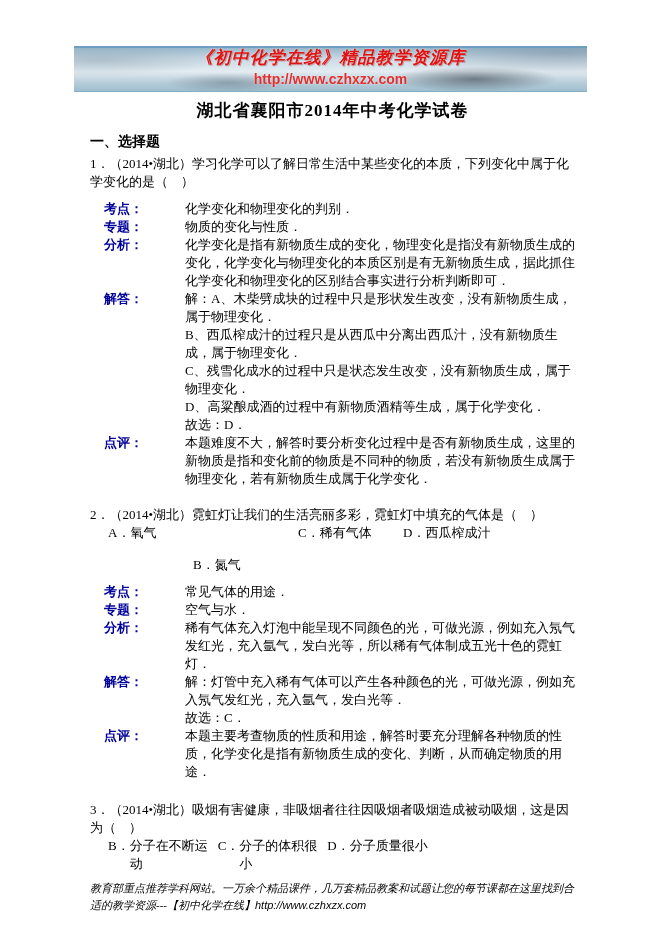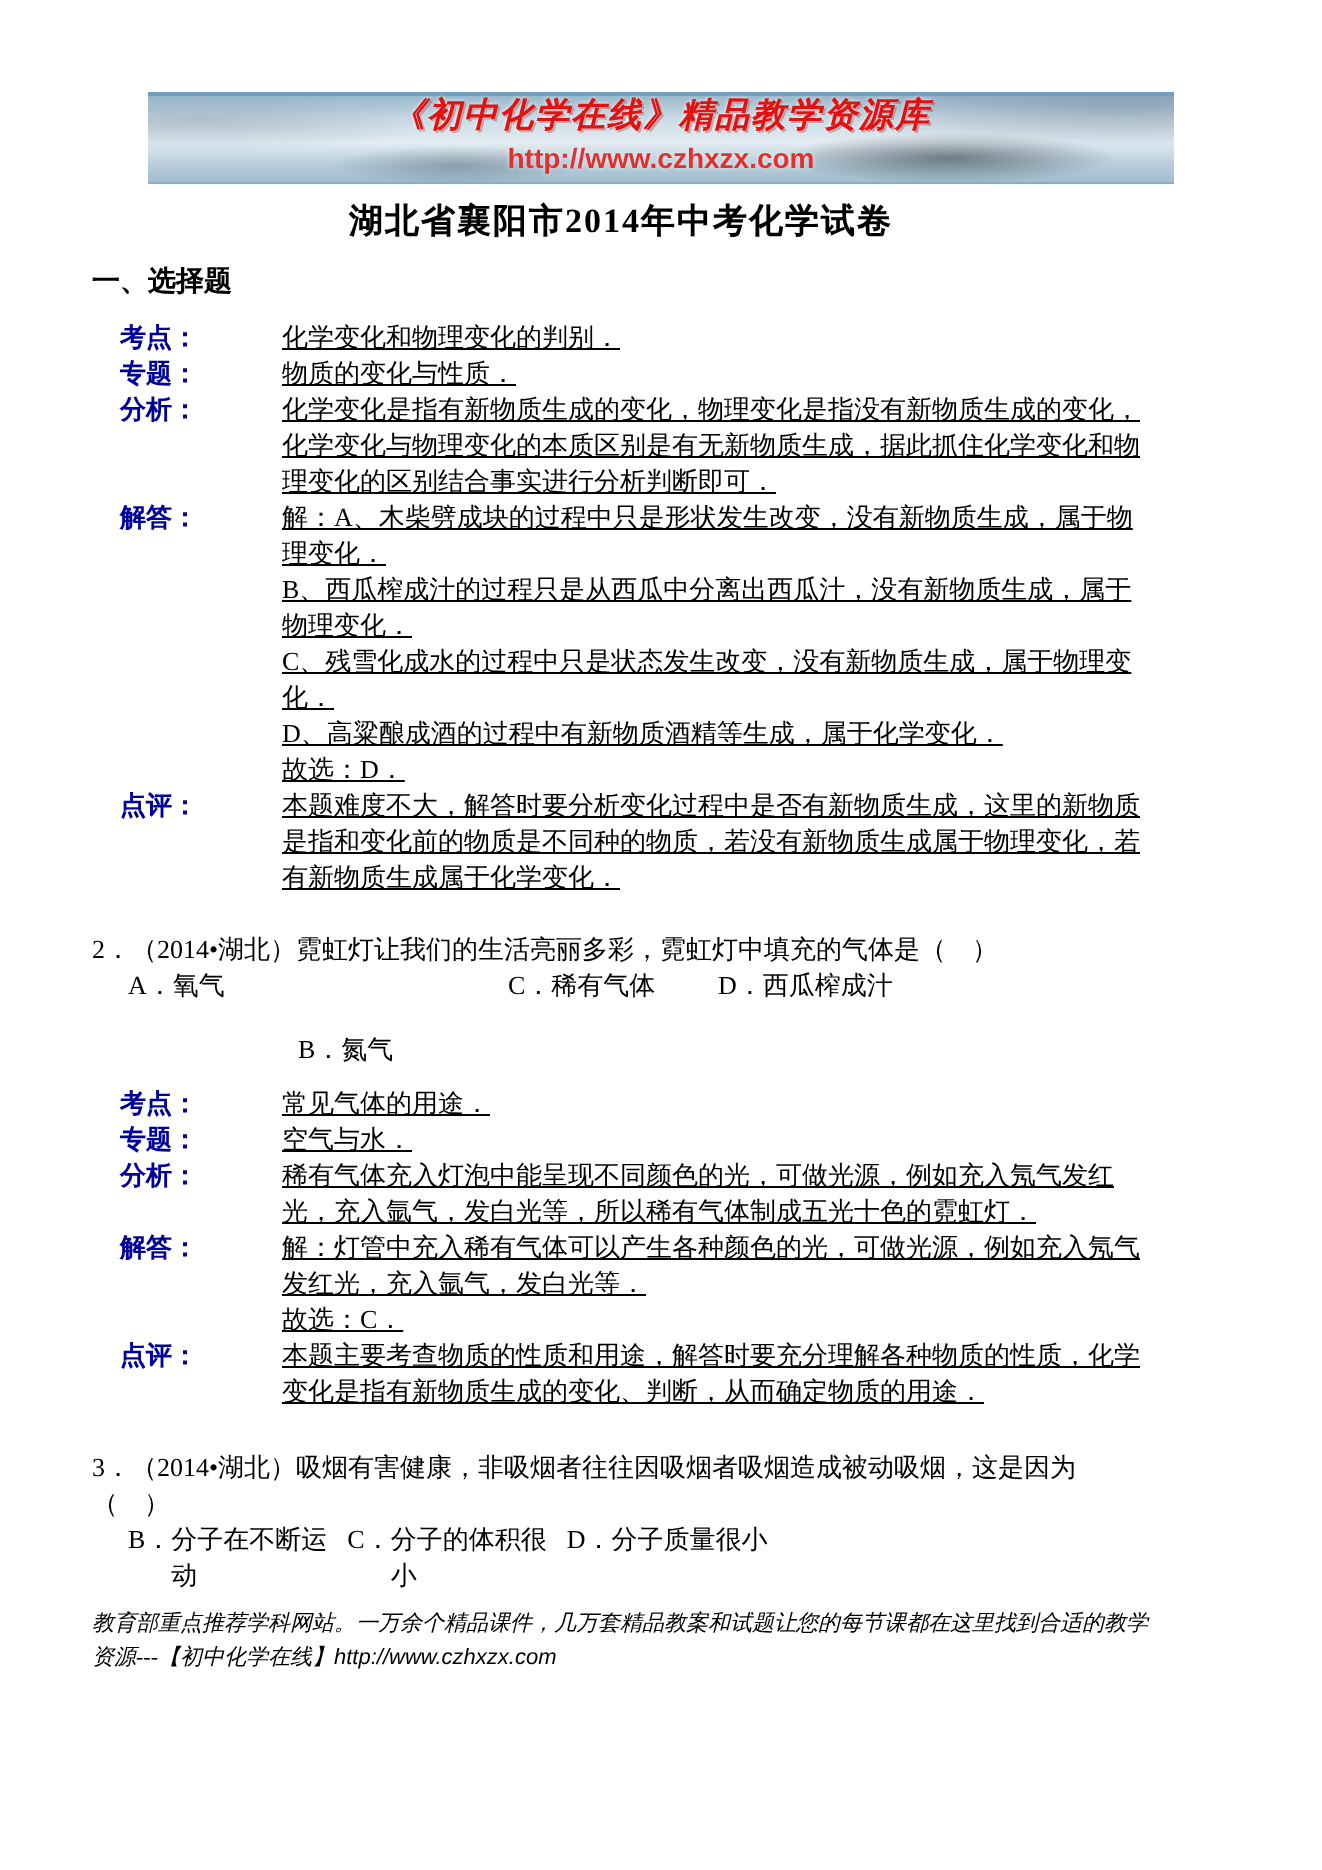--- a/index.html
+++ b/index.html
@@ -41,21 +41,21 @@
     text-align: center;
     color: #e23030;
     font-weight: bold;
     font-size: 14px;
     font-family: "Liberation Sans", "DejaVu Sans", sans-serif;
     text-shadow: 0 0 2px rgba(255,255,255,0.7);
     cursor: pointer;
   }
   
   .doc {
-    padding: 0 86px 0 46px;
+    padding: 0 86px 0 90px;
   }
   .page-title {
     text-align: center;
     font-size: 17px;
     font-weight: bold;
     margin-top: 7px;
     letter-spacing: 1px;
     line-height: 24px;
   }
   .section-heading {
@@ -93,21 +93,20 @@
   .exp-label {
     width: 81px;
     padding-left: 14px;
     flex: 0 0 auto;
     color: #00009b;
     font-weight: bold;
   }
   .exp-content {
     flex: 1 1 auto;
     white-space: pre-line;
-    text-decoration: underline;
   }
   .q-block { margin-top: 0; }
   .q2-gap { margin-top: 18px; }
   .q3-gap { margin-top: 20px; }
   
   .footer {
     margin-top: 7px;
     font-size: 11px;
     line-height: 17px;
     font-style: italic;
@@ -127,20 +126,21 @@
     <div class="banner-url">http://www.czhxzx.com</div>
   </div>
 
   <div class="doc">
 
     <div class="page-title">湖北省襄阳市2014年中考化学试卷</div>
 
     <div class="section-heading">一、选择题</div>
 
     <div class="q-block">
+      <div class="stem">1．（2014•湖北）学习化学可以了解日常生活中某些变化的本质，下列变化中属于化学变化的是（　）</div>
 
       <div class="exp-table">
         <div class="exp-row">
           <div class="exp-label">考点：</div>
           <div class="exp-content">化学变化和物理变化的判别．</div>
         </div>
         <div class="exp-row">
           <div class="exp-label">专题：</div>
           <div class="exp-content">物质的变化与性质．</div>
         </div>

